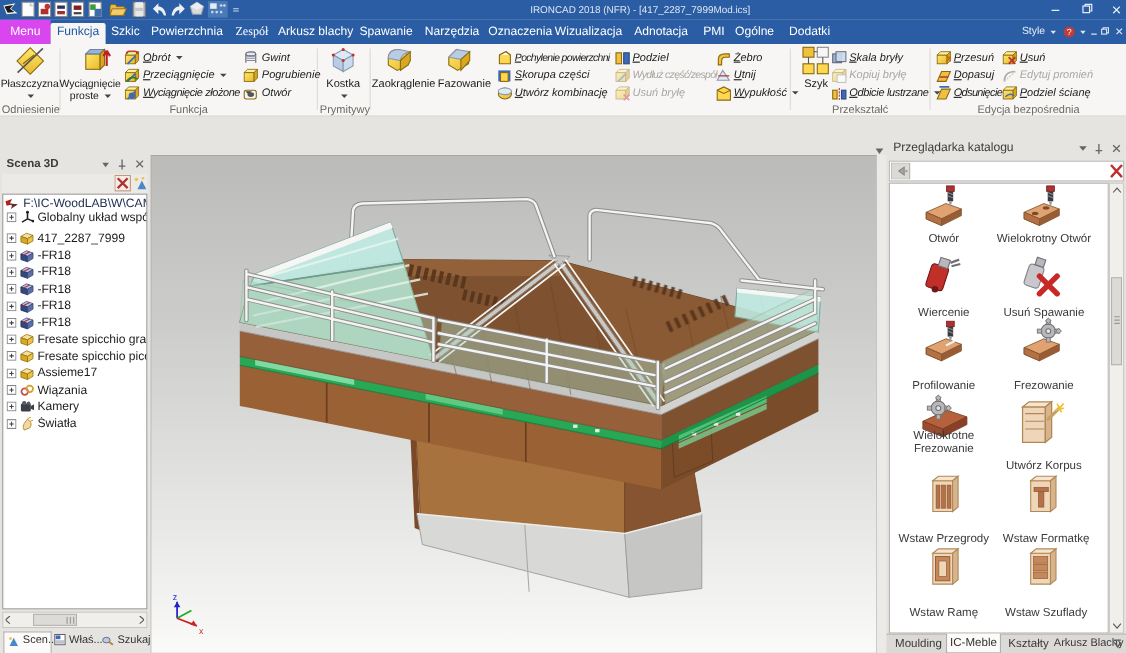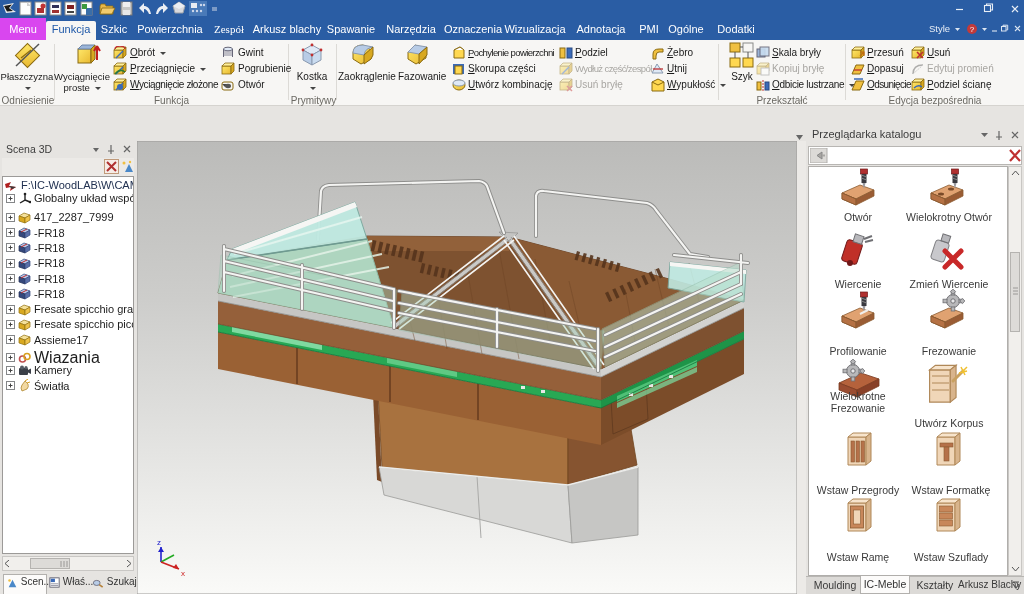--- a/index.html
+++ b/index.html
@@ -11,32 +11,33 @@
 #titlebar{left:0;top:0;width:1024px;height:18px;background:#2a5da4;}
 #title{left:140px;top:4px;width:884px;text-align:center;color:#dce6f2;font-size:9px;}
 
 #tabrow{left:0;top:18px;width:1024px;height:22px;background:#2a5da4;}
 .rtab{position:absolute;top:18px;height:22px;line-height:22px;color:#fff;font-size:11px;text-align:center;}
 .rtab.sel{background:#f7f6f4;color:#1e58a8;top:21px;height:19px;line-height:17px;border-radius:2px 2px 0 0;}
 .rtab.menu{background:#d946ef;}
 
 #ribbon{left:0;top:40px;width:1024px;height:66px;background:#f7f6f4;border-bottom:1px solid #d5d3cf;}
 .glab{position:absolute;top:95px;font-size:10px;color:#6b6963;text-align:center;}
-.sbt{position:absolute;height:14px;line-height:14px;font-size:10px;color:#1a1a1a;white-space:nowrap;}
+.sbt{position:absolute;height:14px;line-height:14px;font-size:10px;color:#1a1a1a;white-space:nowrap;font-style:italic;}
 .sbt u{text-decoration:underline;}
 .sbt.dis{color:#a8a6a2;}
 .bbt{position:absolute;text-align:center;font-size:10px;color:#1a1a1a;line-height:11px;}
 .car{display:inline-block;width:0;height:0;border-left:3px solid transparent;border-right:3px solid transparent;border-top:3px solid #444;vertical-align:middle;margin-left:2px;}
 
 .wbox{position:absolute;background:#fff;border:1px solid #9c9a98;}
 .ptab{position:absolute;font-size:10.5px;color:#3a3a3a;text-align:center;white-space:nowrap;}
 </style></head>
 <body>
 <div id="app">
 <div class="abs" id="titlebar"></div>
+<div class="abs" id="title">IRONCAD 2018 (NFR) - [417_2287_7999Mod.ics]</div>
 <svg class="abs" style="left:0;top:0" width="360" height="18" viewBox="0 0 360 18">
 
   <g>
     <path d="M3 5 L14 3 L10 8 L16 12 L6 13 Z" fill="#f0f0ee"></path>
         <path d="M4 6 L12 4.5 L9 8 L13 11 L7 11.5 Z" fill="#1a1a18"></path>
   </g>
   <g transform="translate(20,2)">
         <rect x="0" y="0" width="11" height="13" fill="#fdfdfd" stroke="#888"></rect>
         <path d="M7 0 L11 4 L7 4 Z" fill="#cfcfcf"></path>
       </g>
@@ -326,21 +327,21 @@
       <path d="M2 12 Q2 3 12 3" fill="none" stroke="#555" stroke-width="1.5"></path>
       <path d="M2 12 L12 3" stroke="#999" stroke-dasharray="2 1"></path>
     </svg>
 <div class="sbt dis" style="left:927px;top:62px;">Edytuj promień</div>
 <svg class="abs" style="left:911px;top:78px" width="14" height="14" viewBox="0 0 14 14">
       <use href="#ybox"></use>
       <path d="M3 10 Q7 6 11 9" fill="none" stroke="#3a6ab8" stroke-width="1.3"></path>
     </svg>
 <div class="sbt" style="left:927px;top:78px;"><u>P</u>odziel ścianę</div>
 
-<div class="abs" style="left:0;top:141px;width:137px;height:17px;font-size:10.5px;color:#3c3c3c;"><span style="margin-left:6px;line-height:17px;">Scena 3D</span></div>
+<div class="abs" style="left:0;top:141px;width:137px;height:17px;font-size:10.5px;color:#3c3c3c;font-weight:bold;"><span style="margin-left:6px;line-height:17px;">Scena 3D</span></div>
 <svg class="abs" style="left:92px;top:144px" width="42" height="11" viewBox="0 0 42 11">
       <path d="M1 4 l6 0 l-3 4 z" fill="#666"></path>
       <path d="M19 1 v6 m-3 0 h6 m-3 0 v3" stroke="#666" stroke-width="1.2" fill="none"></path>
       <path d="M32 2 l6 6 m0 -6 l-6 6" stroke="#666" stroke-width="1.2"></path>
     </svg>
 <div class="abs" style="left:2px;top:158px;width:132px;height:18px;background:#eceae7;"></div>
 <svg class="abs" style="left:104px;top:159px" width="30" height="16" viewBox="0 0 30 16">
       <rect x="0.5" y="0.5" width="14" height="14" fill="#f6ece6" stroke="#c09a7a"></rect>
       <path d="M3 3 l9 9 m0 -9 l-9 9" stroke="#b03030" stroke-width="2"></path>
       <path d="M21 13 L25 5 L29 13 Z" fill="#4a88c8"></path>
@@ -438,21 +439,21 @@
 <div class="abs" style="left:2px;top:317.4000000000001px;width:131px;height:15px;overflow:hidden;font-size:11px;color:#1c1c1c;white-space:nowrap;"><svg class="ic" style="margin-left:4px" width="9" height="9" viewBox="0 0 9 9">
         <use href="#texp"></use>
       </svg><svg class="ic" style="margin-left:3px" width="13" height="13" viewBox="0 0 13 13">
         <use href="#tgold"></use>
       </svg><span style="margin-left:3px;vertical-align:middle;">Fresate spicchio piccolo</span></div>
 <div class="abs" style="left:2px;top:332.7000000000001px;width:131px;height:15px;overflow:hidden;font-size:11px;color:#1c1c1c;white-space:nowrap;"><svg class="ic" style="margin-left:4px" width="9" height="9" viewBox="0 0 9 9">
         <use href="#texp"></use>
       </svg><svg class="ic" style="margin-left:3px" width="13" height="13" viewBox="0 0 13 13">
         <use href="#tgold"></use>
       </svg><span style="margin-left:3px;vertical-align:middle;">Assieme17</span></div>
-<div class="abs" style="left:2px;top:348.0000000000001px;width:131px;height:15px;overflow:hidden;font-size:16px;color:#1c1c1c;white-space:nowrap;"><svg class="ic" style="margin-left:4px" width="9" height="9" viewBox="0 0 9 9">
+<div class="abs" style="left:2px;top:348.0000000000001px;width:131px;height:15px;overflow:hidden;font-size:11px;color:#1c1c1c;white-space:nowrap;"><svg class="ic" style="margin-left:4px" width="9" height="9" viewBox="0 0 9 9">
         <use href="#texp"></use>
       </svg><svg class="ic" style="margin-left:3px" width="13" height="13" viewBox="0 0 13 13">
         <use href="#tlink"></use>
       </svg><span style="margin-left:3px;vertical-align:middle;">Wiązania</span></div>
 <div class="abs" style="left:2px;top:363.3000000000001px;width:131px;height:15px;overflow:hidden;font-size:11px;color:#1c1c1c;white-space:nowrap;"><svg class="ic" style="margin-left:4px" width="9" height="9" viewBox="0 0 9 9">
         <use href="#texp"></use>
       </svg><svg class="ic" style="margin-left:3px" width="13" height="13" viewBox="0 0 13 13">
         <use href="#tcam"></use>
       </svg><span style="margin-left:3px;vertical-align:middle;">Kamery</span></div>
 <div class="abs" style="left:2px;top:378.60000000000014px;width:131px;height:15px;overflow:hidden;font-size:11px;color:#1c1c1c;white-space:nowrap;"><svg class="ic" style="margin-left:4px" width="9" height="9" viewBox="0 0 9 9">
@@ -789,21 +790,21 @@
  <g transform="translate(124,330)">
         <use href="#cab"></use>
         <rect x="6.5" y="9" width="13" height="6" fill="#c8875a" stroke="#8a5a30" stroke-width="0.6"></rect>
         <rect x="6.5" y="16" width="13" height="6" fill="#c8875a" stroke="#8a5a30" stroke-width="0.6"></rect>
         <rect x="6.5" y="23" width="13" height="6" fill="#c8875a" stroke="#8a5a30" stroke-width="0.6"></rect>
       </g>
 </svg>
 <div class="ptab" style="left:820px;top:211px;width:76px;">Otwór</div>
 <div class="ptab" style="left:899px;top:211px;width:100px;">Wielokrotny Otwór</div>
 <div class="ptab" style="left:820px;top:278px;width:76px;">Wiercenie</div>
-<div class="ptab" style="left:899px;top:278px;width:100px;">Zmień Wiercenie</div>
+<div class="ptab" style="left:899px;top:278px;width:100px;">Usuń Spawanie</div>
 <div class="ptab" style="left:820px;top:345px;width:76px;">Profilowanie</div>
 <div class="ptab" style="left:899px;top:345px;width:100px;">Frezowanie</div>
 <div class="ptab" style="left:810px;top:390px;width:96px;line-height:12px;">Wielokrotne<br>Frezowanie</div>
 <div class="ptab" style="left:899px;top:417px;width:100px;">Utwórz Korpus</div>
 <div class="ptab" style="left:810px;top:484px;width:96px;">Wstaw Przegrody</div>
 <div class="ptab" style="left:899px;top:484px;width:104px;">Wstaw Formatkę</div>
 <div class="ptab" style="left:810px;top:551px;width:96px;">Wstaw Ramę</div>
 <div class="ptab" style="left:899px;top:551px;width:104px;">Wstaw Szuflady</div>
 
 <div class="abs" style="left:806px;top:576px;width:218px;height:18px;background:#dcdad7;border-top:1px solid #b8b6b3;"></div>

